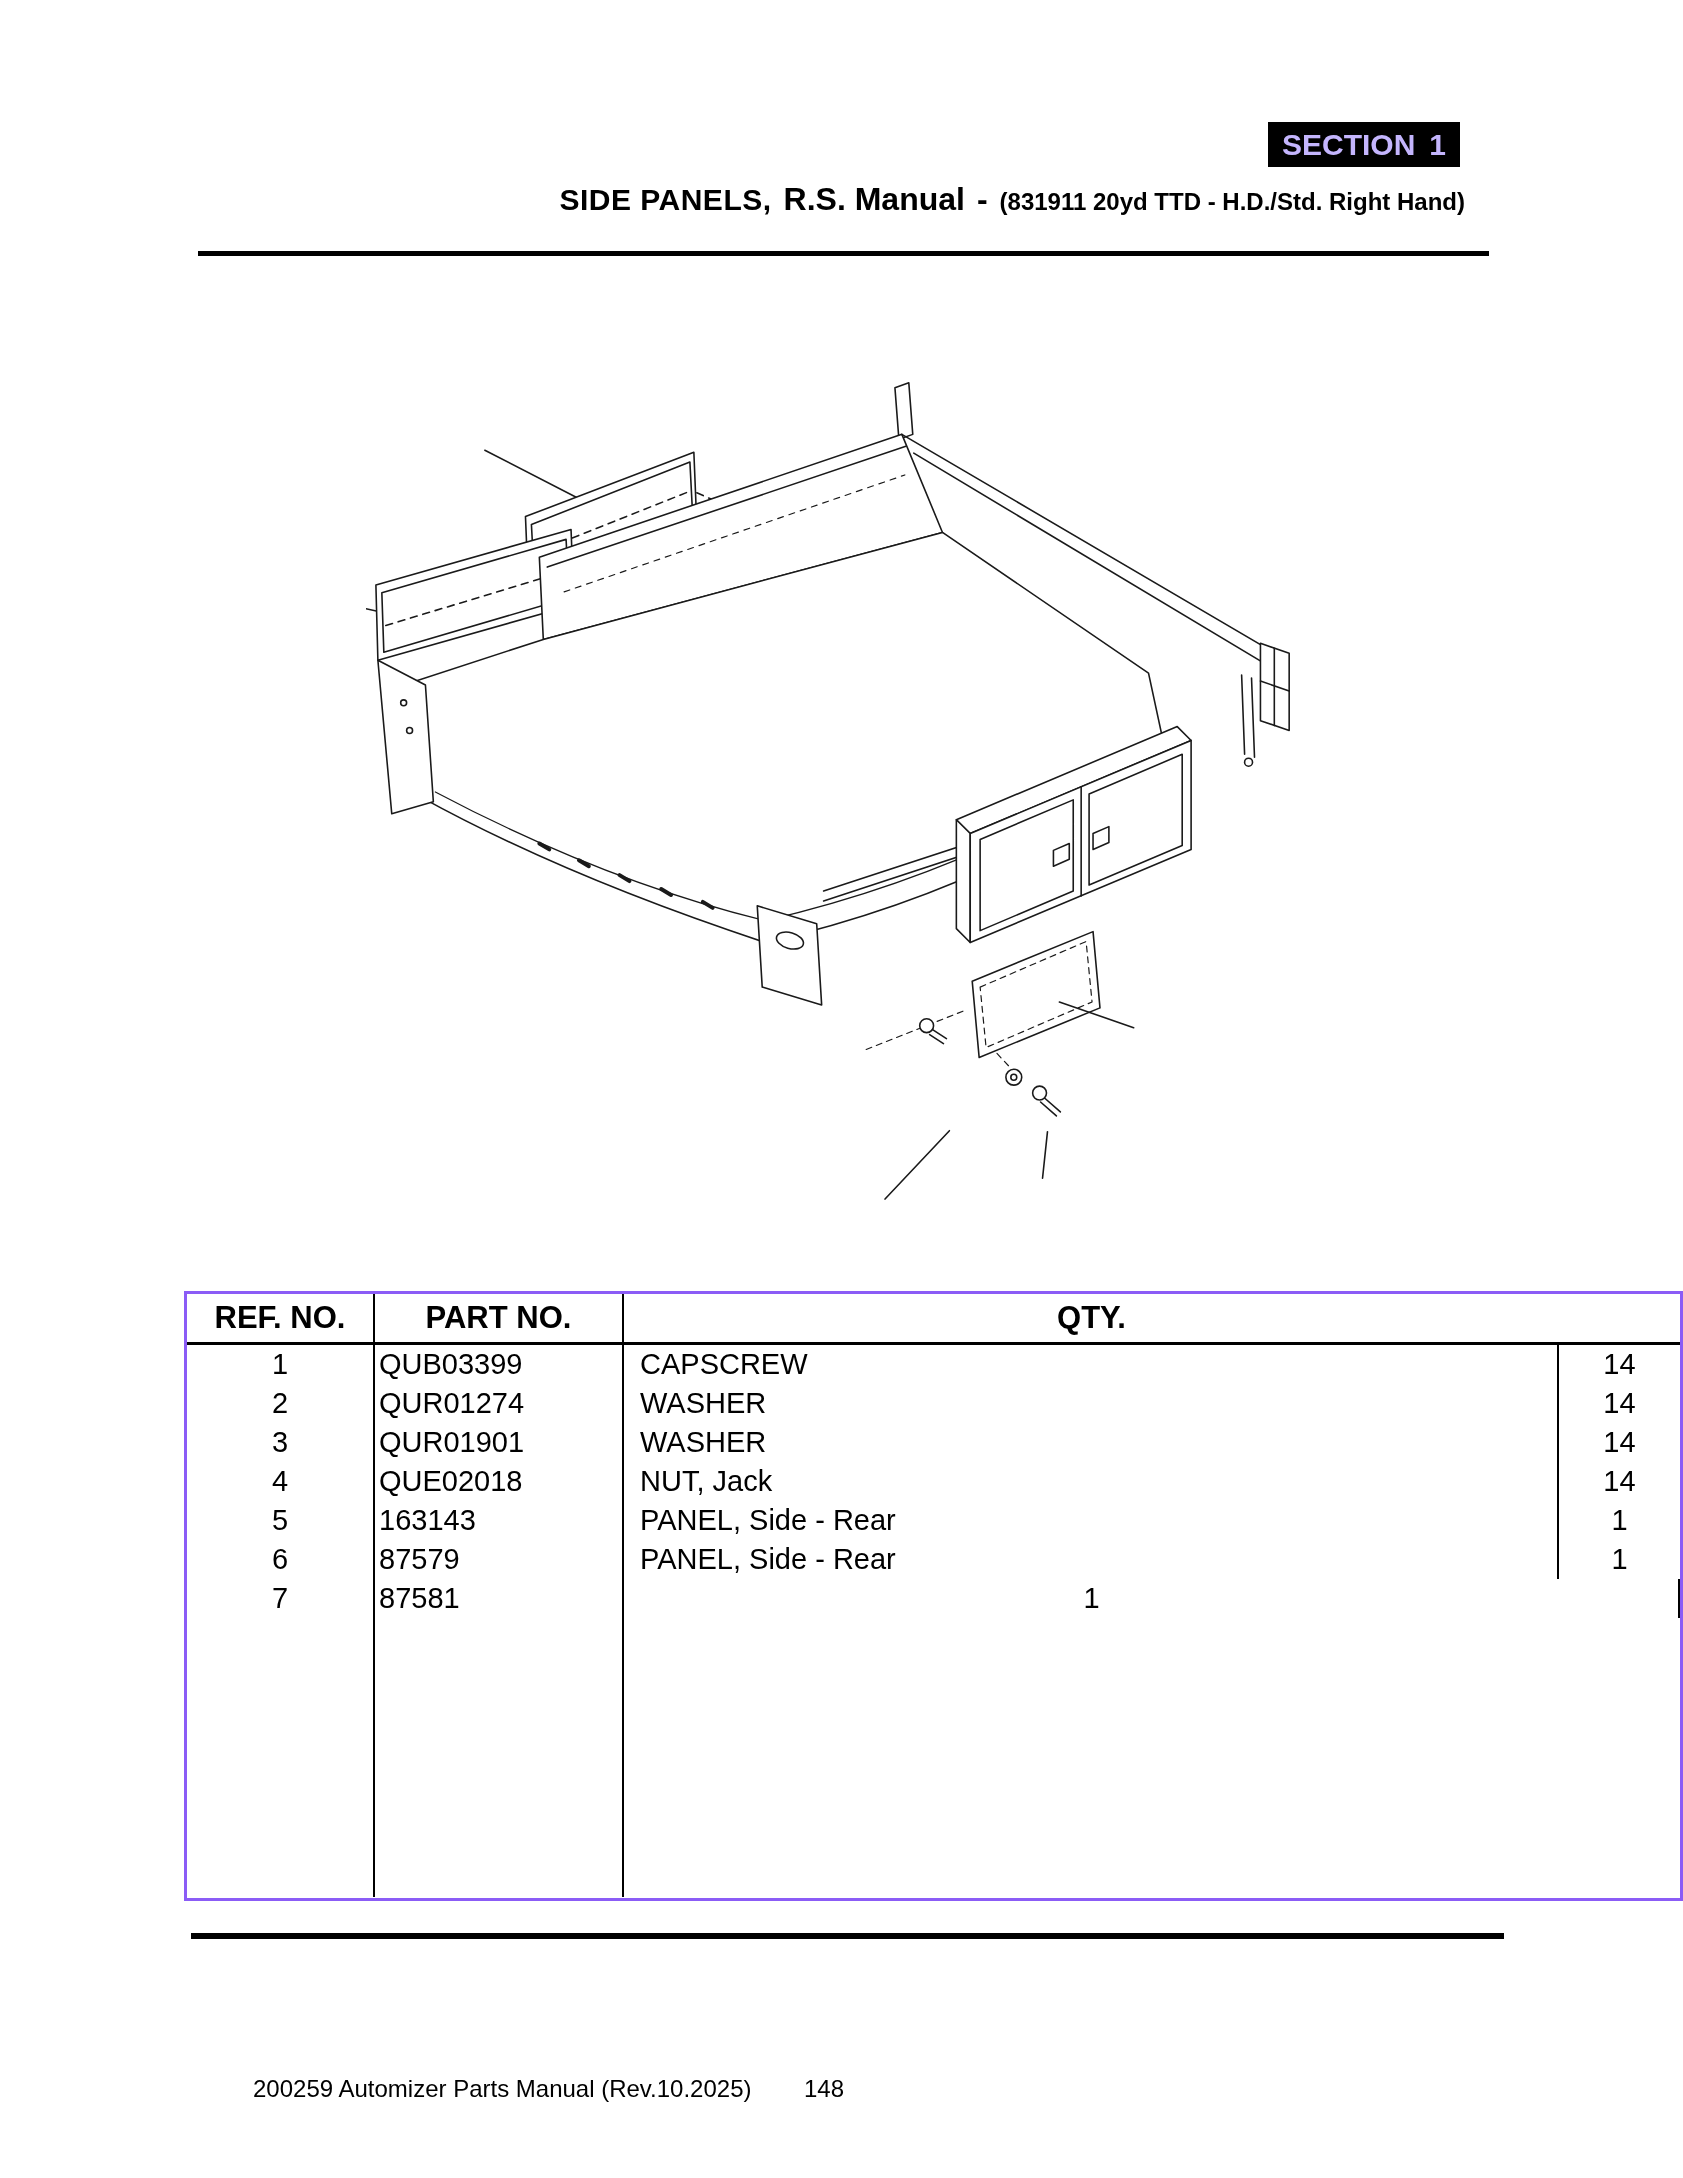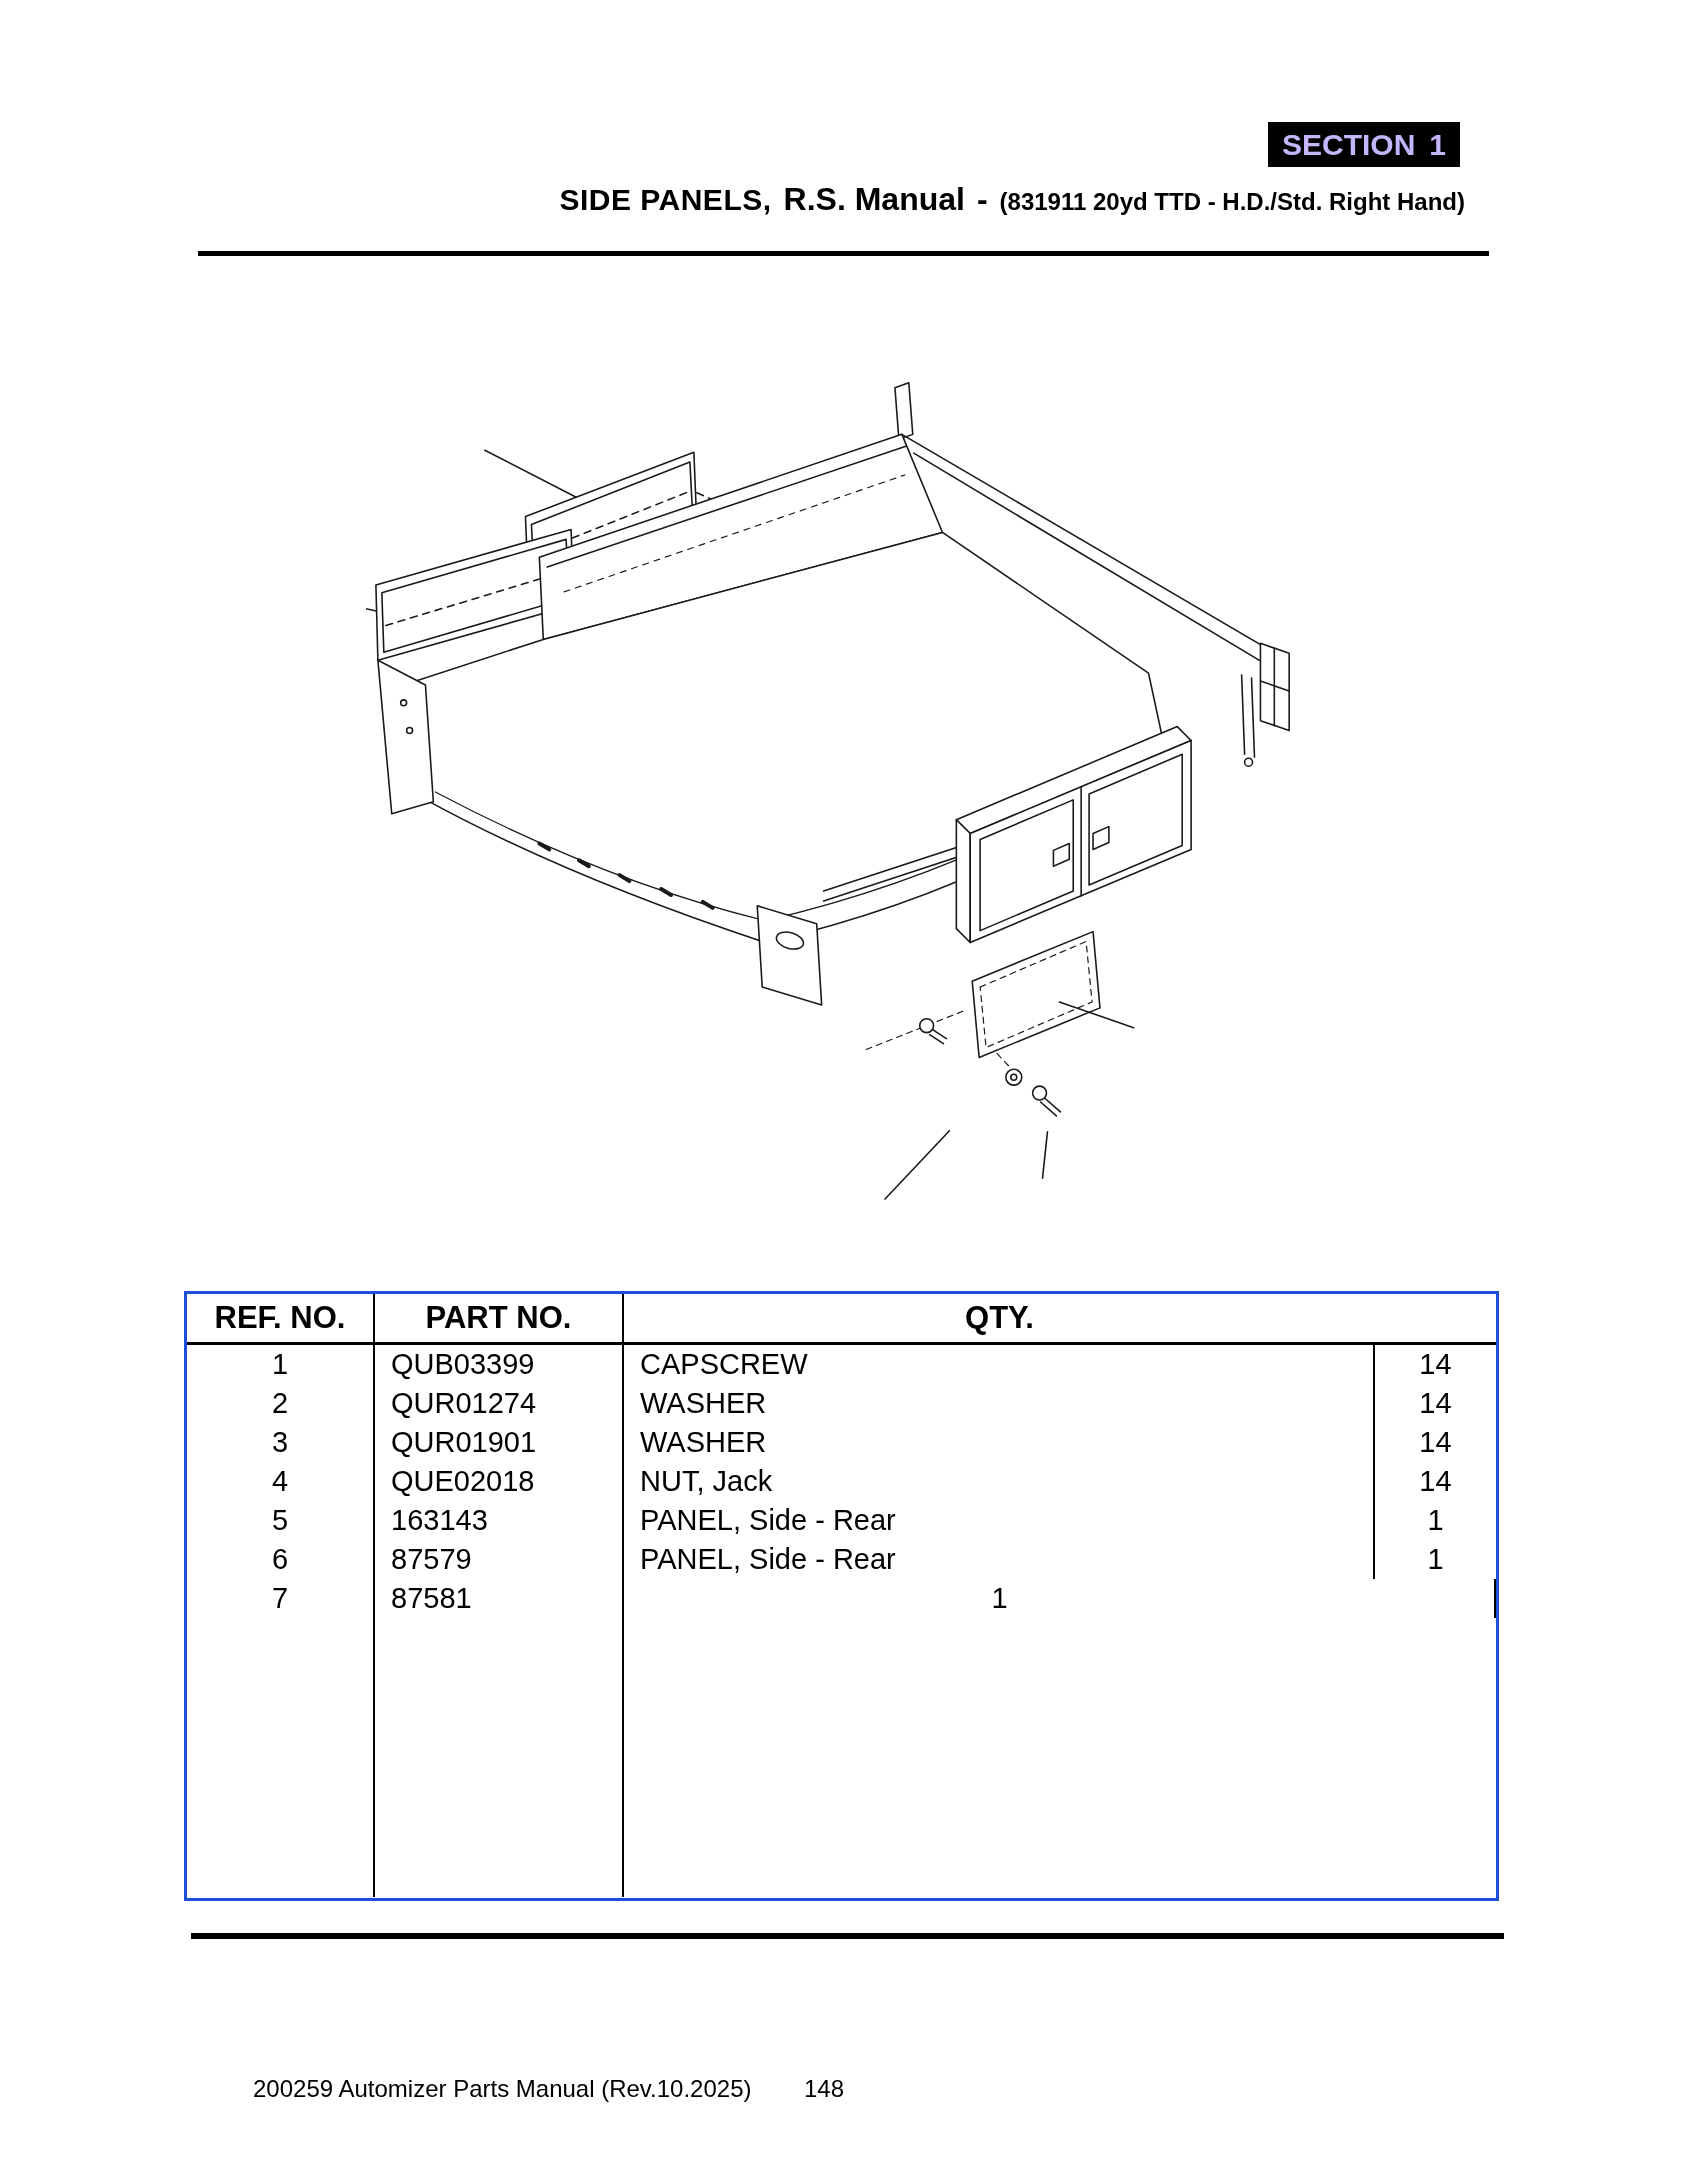--- a/index.html
+++ b/index.html
@@ -26,43 +26,43 @@
   }
   .t-main{font-size:30px;font-weight:bold;letter-spacing:0.5px;}
   .t-sub{font-size:32px;font-weight:bold;}
   .t-dash{font-size:32px;font-weight:bold;}
   .t-detail{font-size:24px;font-weight:bold;}
   .title-rule{position:absolute;left:198px;top:251px;width:1291px;height:5px;background:#000;}
   
   .diagram{position:absolute;left:366px;top:366px;width:941px;height:842px;}
   
   .parts-table{
-    position:absolute;left:184px;top:1291px;width:1315px;height:610px;
-    border:3px solid #1d4ed8;box-sizing:border-box;
+    position:absolute;left:184px;top:1291px;width:1499px;height:610px;
+    border:3px solid #8b5cf6;box-sizing:border-box;
   }
   .thead{
     display:grid;grid-template-columns:188px 249px 1fr 121px;
     height:51px;border-bottom:3px solid #000;box-sizing:border-box;
   }
   .th{
     display:flex;align-items:center;justify-content:center;
     font-weight:bold;font-size:31px;border-right:2px solid #000;box-sizing:border-box;
   }
   .th:last-child{border-right:none;}
   .tbody{
     display:grid;grid-template-columns:188px 249px 1fr 121px;
     grid-template-rows:repeat(7,39px) 1fr;
     height:552px;
   }
   .td{
     font-size:29px;display:flex;align-items:center;
     border-right:2px solid #000;box-sizing:border-box;overflow:hidden;
   }
   .td.c-ref{justify-content:center;}
-  .td.c-part{padding-left:16px;}
+  .td.c-part{padding-left:4px;}
   .td.c-desc{padding-left:16px;}
   .td.c-qty{justify-content:center;border-right:none;}
   .td.filler{border-right:2px solid #000;}
   .td.filler.last{border-right:none;}
   
   .bottom-rule{position:absolute;left:191px;top:1933px;width:1313px;height:6px;background:#000;}
   .footer-text{position:absolute;left:253px;top:2075px;font-size:24px;}
   .footer-page{position:absolute;left:804px;top:2075px;font-size:24px;}
 </style>
 </head>

